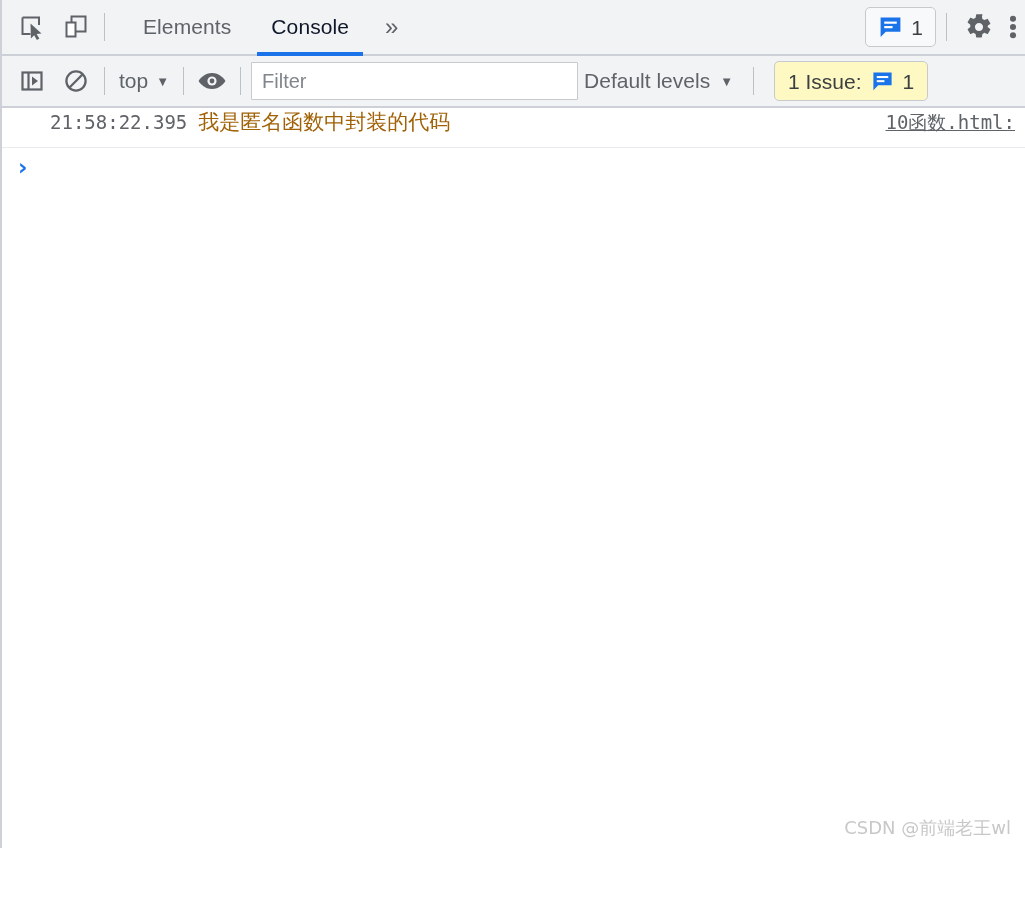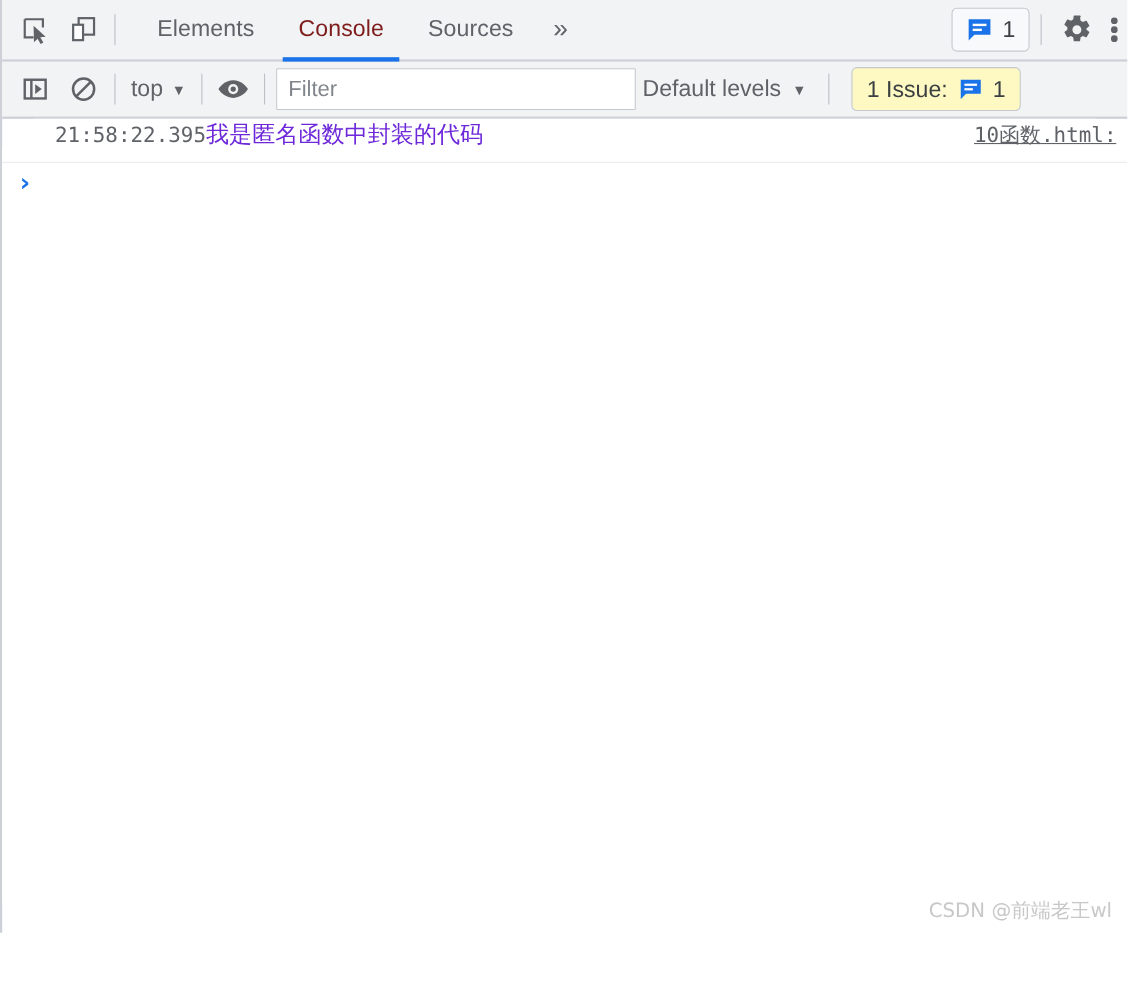--- a/index.html
+++ b/index.html
@@ -70,21 +70,21 @@
     align-items: center;
     padding: 0 20px;
     font-size: 21px;
     color: #5f6368;
     cursor: pointer;
     position: relative;
     white-space: nowrap;
     letter-spacing: .1px;
   }
   .tab.active {
-    color: #7f1d1d;
+    color: #0f172a;
   }
   .tab.active::after {
     content: "";
     position: absolute;
     left: 6px;
     right: 6px;
     bottom: -2px;
     height: 4px;
     background: #1a73e8;
   }
@@ -205,21 +205,22 @@
   .log-ts {
     font-family: "DejaVu Sans Mono", monospace;
     font-size: 19px;
     color: #5f6368;
     padding-left: 48px;
     white-space: nowrap;
   }
   .log-msg {
     font-family: Liberation Mono, monospace;
     font-size: 21px;
-    color: #6d28d9;
+    color: #a16207;
+    margin-left: 11px;
     white-space: nowrap;
   }
   .log-src {
     margin-left: auto;
     font-family: "DejaVu Sans Mono", monospace;
     font-size: 19px;
     color: #5f6368;
     text-decoration: underline;
     cursor: pointer;
     white-space: nowrap;
@@ -284,23 +285,20 @@
       <div class="vsep"></div>
     </div>
 
     <div class="tabs">
       <div class="tab">
         <span>Elements</span>
       </div>
       <div class="tab active">
         <span>Console</span>
       </div>
-      <div class="tab">
-        <span>Sources</span>
-      </div>
       <div class="tab more">
         <span>»</span>
       </div>
     </div>
 
     <div class="tabbar-right">
       <div class="issue-pill">
         <svg width="25" height="25" viewBox="0 0 24 24">
           <path d="M2.5 2.5 H21.5 V16 H7.5 L2.5 21 Z" fill="#1a73e8"></path>
           <rect x="6" y="6.3" width="12" height="2.1" fill="#ffffff"></rect>

